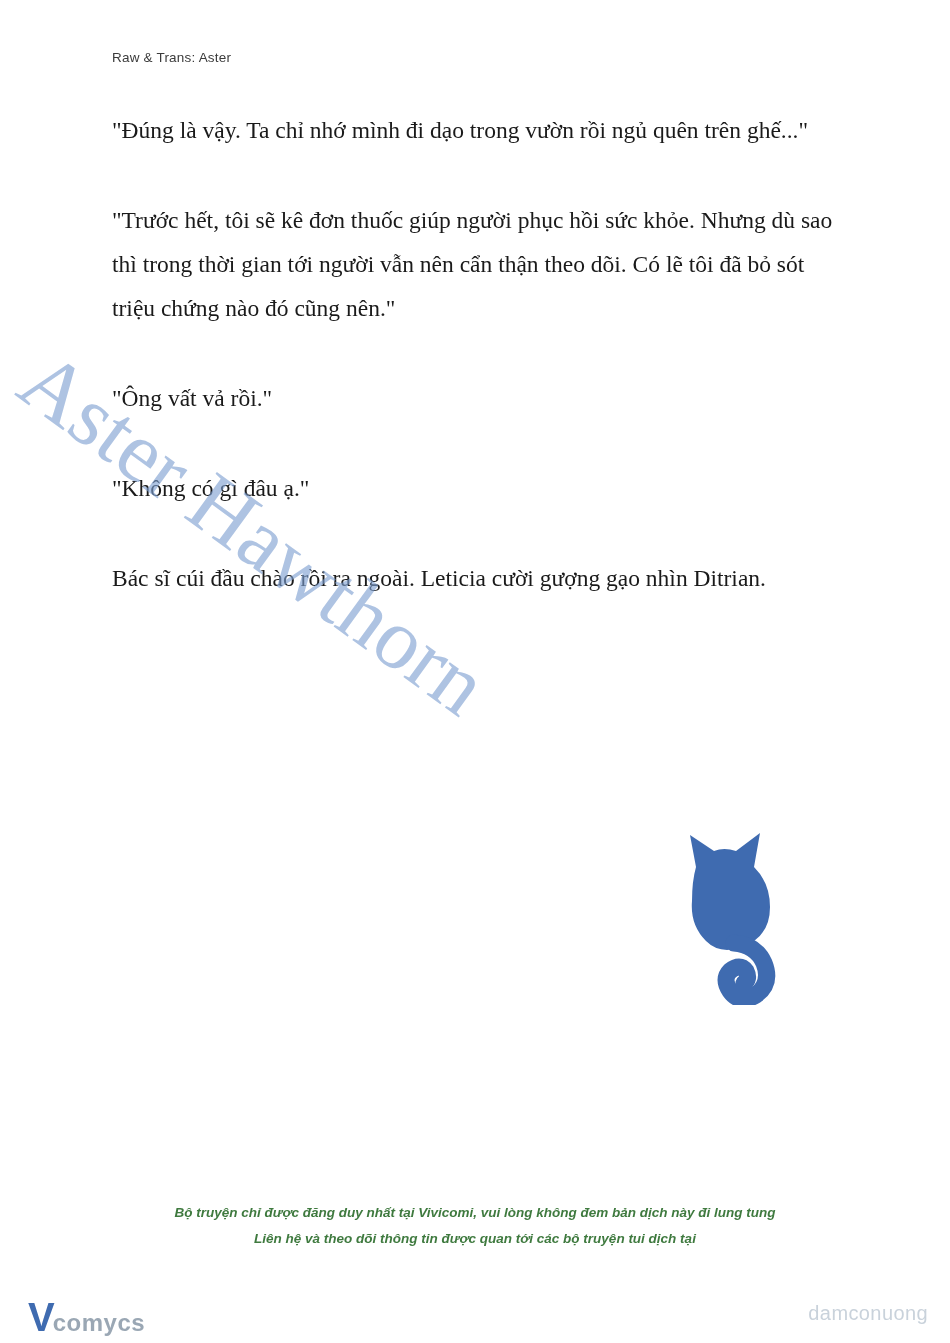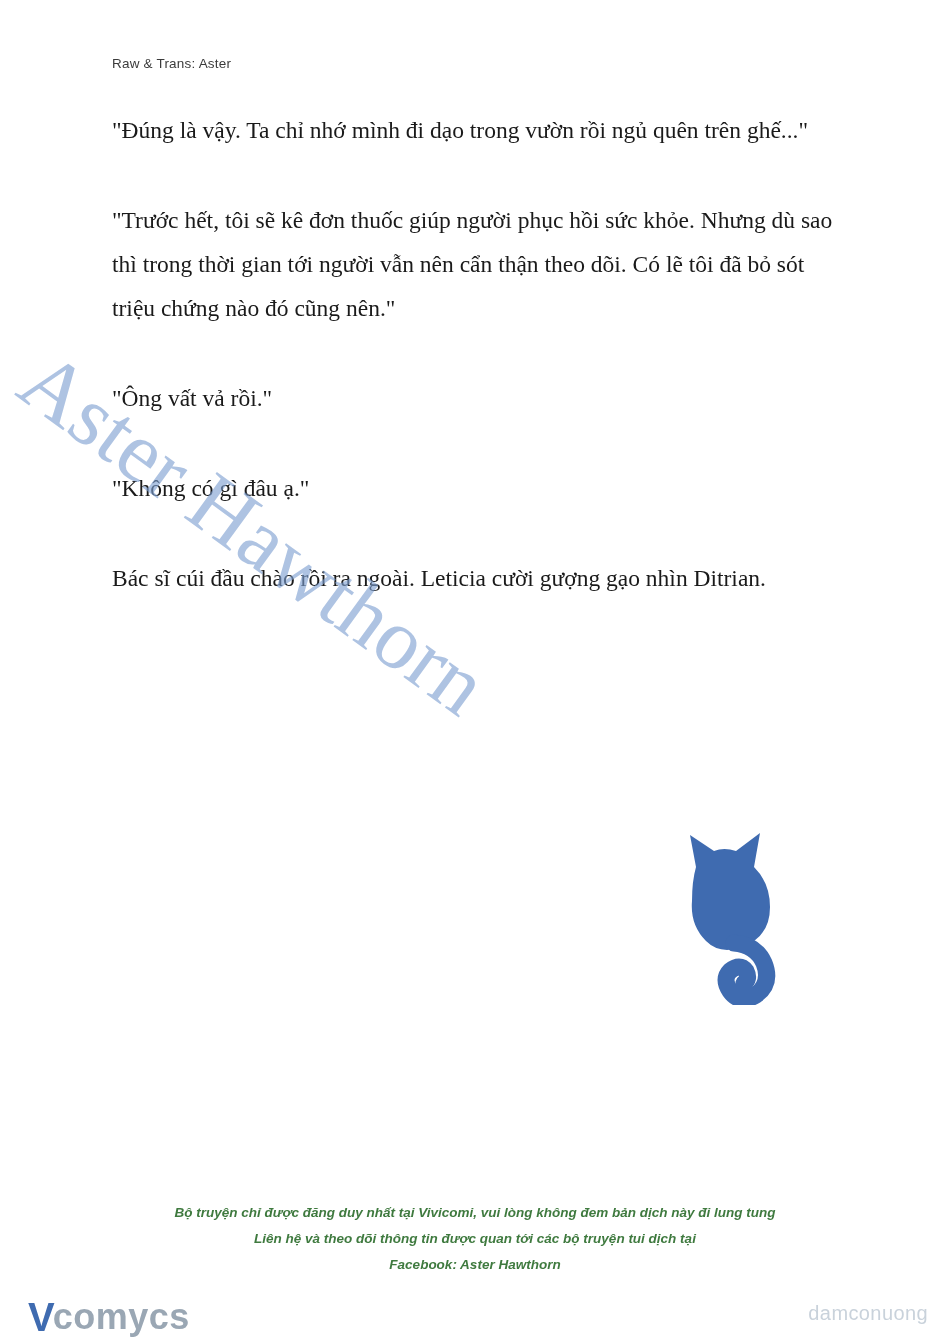--- a/index.html
+++ b/index.html
@@ -15,21 +15,21 @@
     width: 950px;
     height: 1343px;
     background: #ffffff;
     overflow: hidden;
   }
 
   
   .credit {
     position: absolute;
     left: 112px;
-    top: 56px;
+    top: 50px;
     font-family: "Liberation Sans", sans-serif;
     font-size: 13.5px;
     color: #3b3b3b;
     letter-spacing: 0.2px;
   }
 
   
   .content {
     position: absolute;
     left: 112px;
@@ -108,21 +108,21 @@
   .logo-v {
     font-family: "Liberation Sans", sans-serif;
     font-weight: bold;
     font-size: 40px;
     color: #3f6bb0;
     line-height: 0.9;
   }
   .logo-rest {
     font-family: "Liberation Sans", sans-serif;
     font-weight: bold;
-    font-size: 36px;
+    font-size: 24px;
     color: #9aa7b4;
     line-height: 1;
     letter-spacing: 0.5px;
     margin-left: -2px;
   }
   .brand-right {
     position: absolute;
     right: 22px;
     bottom: 18px;
     font-family: "Liberation Sans", sans-serif;
@@ -151,21 +151,20 @@
   <svg class="cat" viewBox="0 0 130 190">
     <g fill="#3f6bb0">
       <path d="M36 52 L30 20 L54 36 Q64 32 76 36 L100 18 L94 52 Q110 68 110 92 Q110 122 82 132 Q60 140 46 126 Q30 110 32 86 Q32 66 36 52 Z"></path>
       <path d="M74 128 Q96 130 104 148 Q112 168 96 180 Q80 190 70 176 Q62 164 70 156 Q80 148 86 156 Q90 164 84 168" fill="none" stroke="#3f6bb0" stroke-width="17" stroke-linecap="round"></path>
     </g>
   </svg>
 
   <div class="footer">
     <div>Bộ truyện chỉ được đăng duy nhất tại Vivicomi, vui lòng không đem bản dịch này đi lung tung</div>
     <div>Liên hệ và theo dõi thông tin được quan tới các bộ truyện tui dịch tại</div>
-    <div>Facebook: Aster Hawthorn</div>
   </div>
 
   <div class="bottombar">
     <div class="logo">
       <span class="logo-v">V</span>
       <span class="logo-rest">comycs</span>
     </div>
     <div class="brand-right">damconuong</div>
   </div>
 

